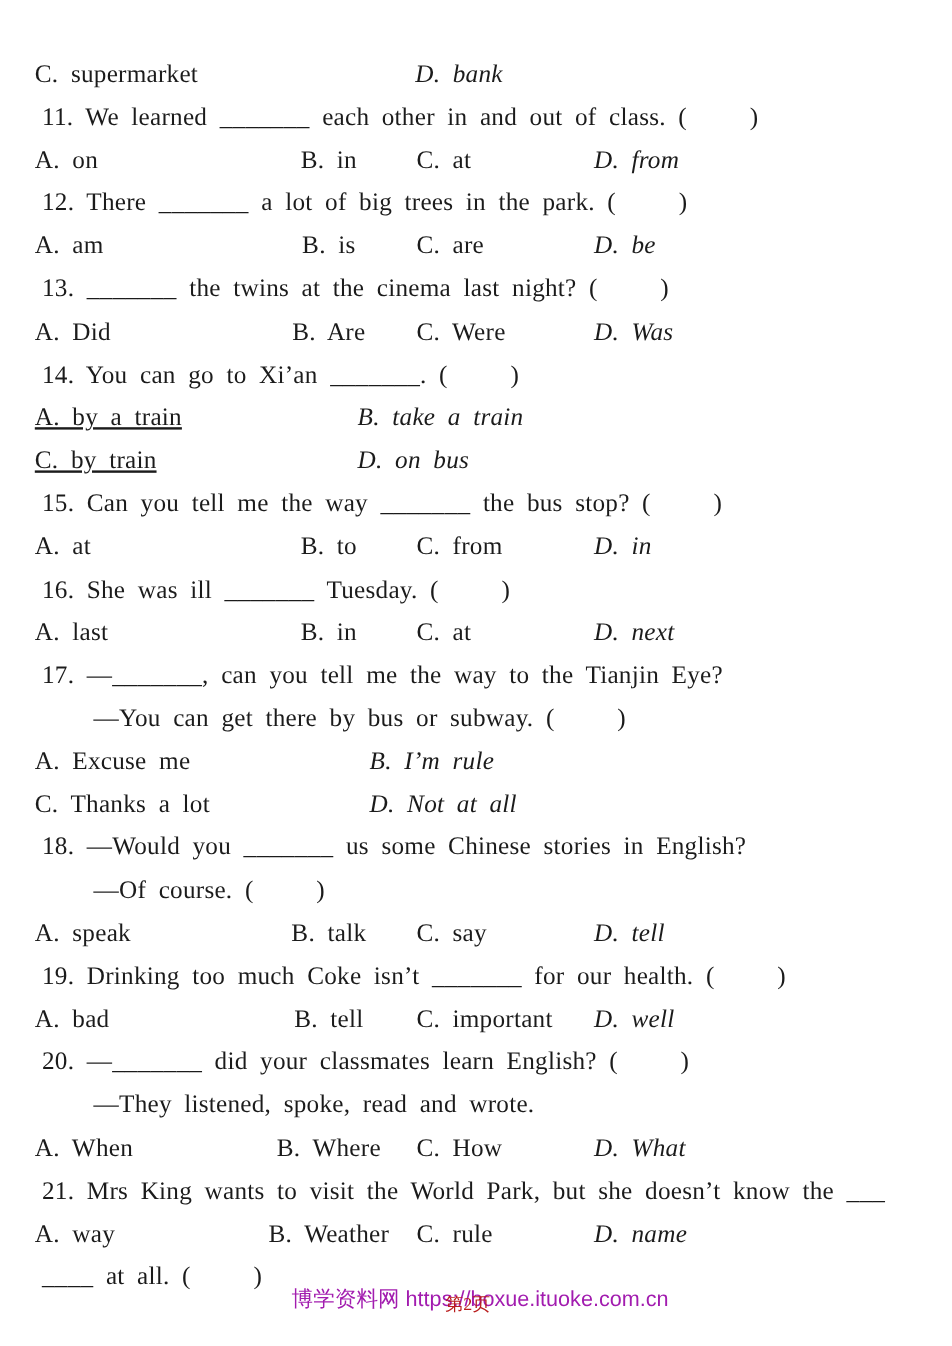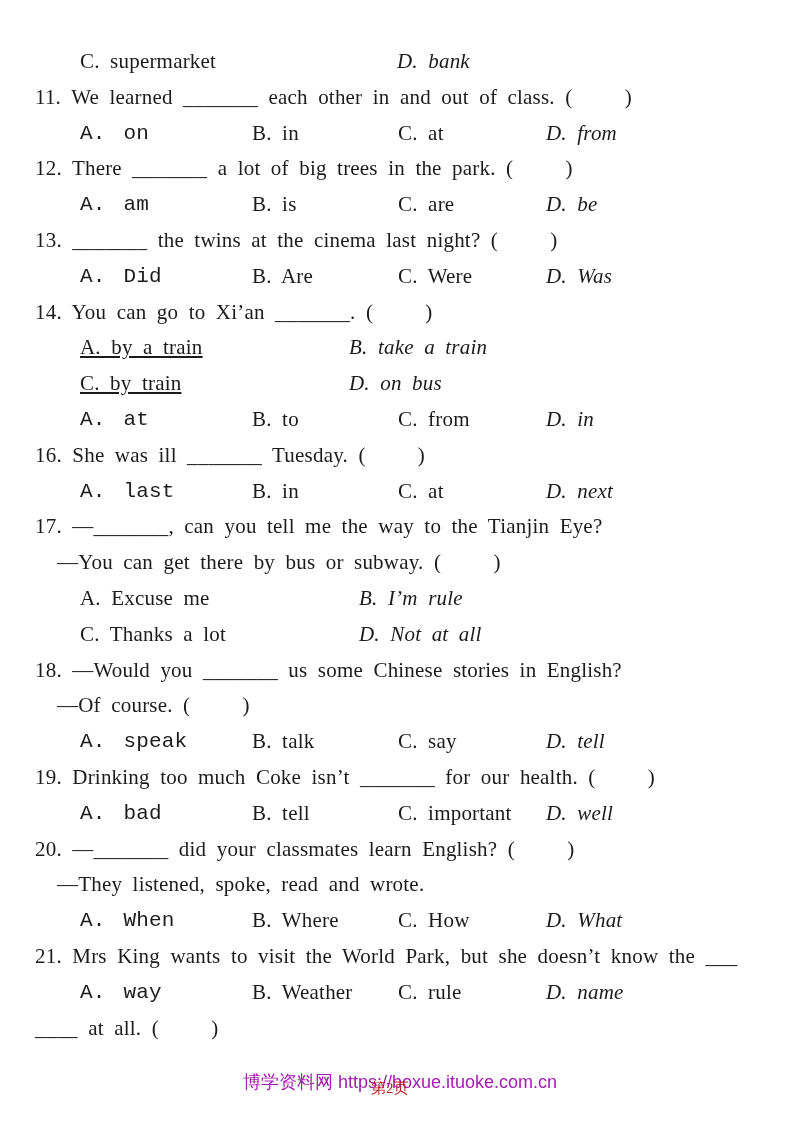--- a/index.html
+++ b/index.html
@@ -24,24 +24,24 @@
   }
   .ln {
     font-size: 21px;
     line-height: 35.8px;
     height: 35.8px;
     white-space: pre;
     word-spacing: 5px;
     letter-spacing: 0.2px;
   }
   .q    { padding-left: 35px; }
-  .cont { padding-left: 57px; }
-  .opts { padding-left: 80px; display: flex; }
-  .opts .ca { width: 172px; font-family: Liberation Mono, monospace; }
-  .opts .cb { width: 146px; }
+  .cont { padding-left: 78px; }
+  .opts { padding-left: 29px; display: flex; }
+  .opts .ca { width: 172px; }
+  .opts .cb { width: 146px; text-align: center; }
   .opts .cc { width: 148px; }
   .opts .cd { flex: 1; font-style: italic; }
   .opts .w269 { width: 269px; text-decoration: underline; }
   .opts .w279 { width: 279px; }
   .opts .w317 { width: 317px; }
   .footer-watermark {
     position: absolute;
     left: 243px;
     top: 1071px;
     font-family: "Liberation Sans", sans-serif;
@@ -101,20 +101,21 @@
     <div class="ln q">14. You can go to Xi’an _______. (     )</div>
     <div class="ln opts">
       <span class="w269">A. by a train</span>
       <span class="cd">B. take a train</span>
     </div>
     <div class="ln opts">
       <span class="w269">C. by train</span>
       <span class="cd">D. on bus</span>
     </div>
 
+    <div class="ln q">15. Can you tell me the way _______ the bus stop? (     )</div>
     <div class="ln opts">
       <span class="ca">A. at</span>
       <span class="cb">B. to</span>
       <span class="cc">C. from</span>
       <span class="cd">D. in</span>
     </div>
 
     <div class="ln q">16. She was ill _______ Tuesday. (     )</div>
     <div class="ln opts">
       <span class="ca">A. last</span>

